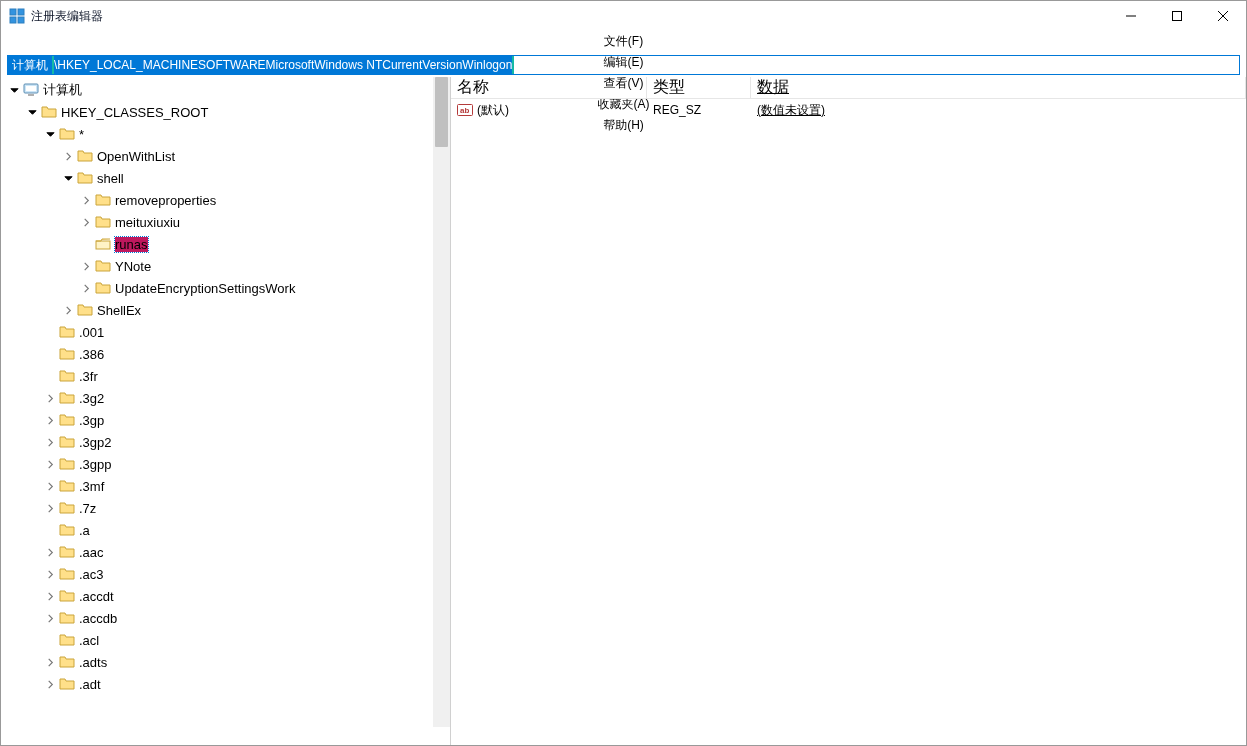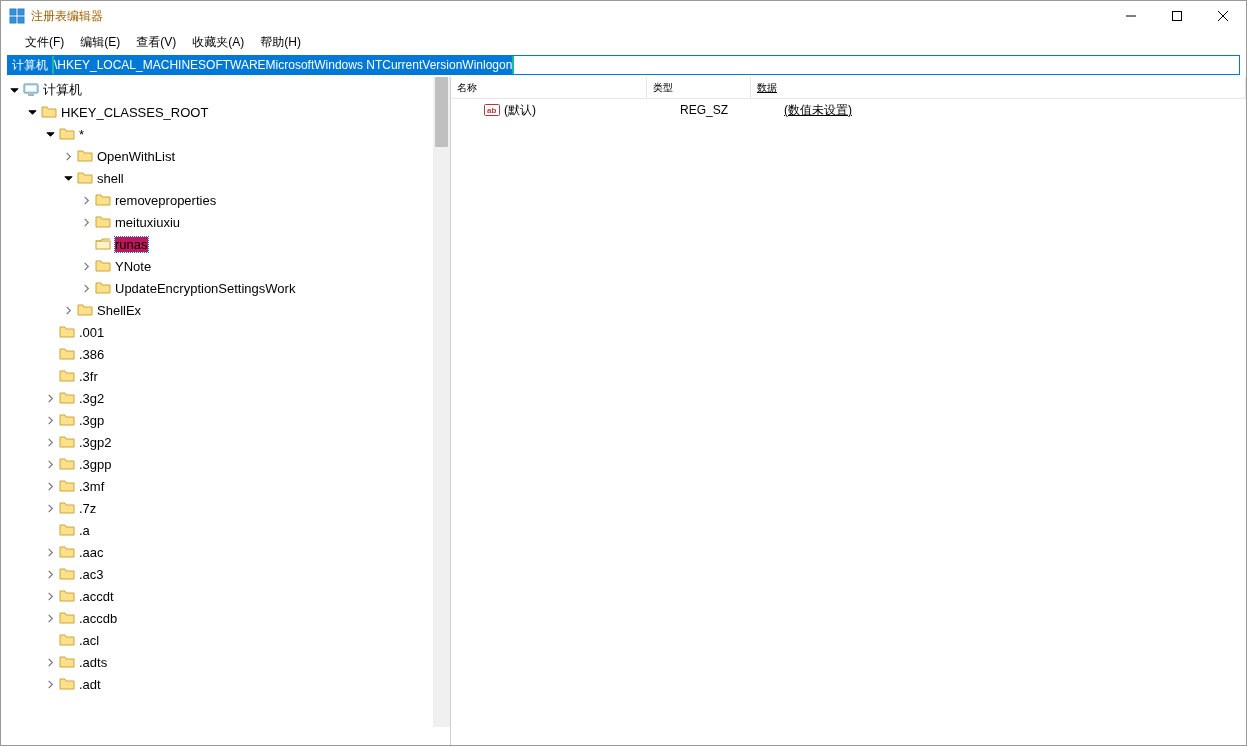--- a/index.html
+++ b/index.html
@@ -1,25 +1,25 @@
 <!DOCTYPE html>
 <html><head>
   <meta charset="utf-8">
   <style>
     * { box-sizing: border-box; margin: 0; padding: 0; font-family: "Microsoft YaHei", "Segoe UI", sans-serif; }
     body { width: 1247px; height: 746px; background: #fff; overflow: hidden; border: 1px solid #999; }
     .titlebar { height: 30px; display: flex; align-items: center; padding: 0 0 0 8px; background: #fff; }
     .titlebar .app-icon { width: 16px; height: 16px; display: inline-block; margin-right: 6px; }
     .titlebar .app-icon svg { width:16px; height:16px; }
-    .title-text { font-size: 12px; color: #a16207; flex: 0 0 auto; }
+    .title-text { font-size: 12px; color: #0f172a; flex: 0 0 auto; }
     .title-spacer { flex: 1; }
     .win-btns { display: flex; height: 30px; }
     .win-btn { width: 46px; height: 30px; display: flex; align-items: center; justify-content: center; cursor: default; }
     .win-btn svg { width: 10px; height: 10px; stroke: #000; stroke-width: 1; fill: none; }
-    .menubar { height: 22px; display: flex; align-items: center; padding: 0 16px; font-size: 12px; }
+    .menubar { height: 22px; display: flex; align-items: center; padding: 0 4px; font-size: 12px; flex-direction: column; }
     .menubar .menu-item { padding: 2px 8px; cursor: default; }
     .addressbar-wrap { padding: 2px 6px; }
     .addressbar-field { display: flex; align-items: center; height: 20px; border: 1px solid #0078d7; background: #fff; overflow: hidden; }
     .addr-prefix { background: #0078d7; color: #fff; font-size: 12px; padding: 0 4px; line-height: 18px; display: inline-block; }
     .addr-highlight { background: #0078d7; color: #fff; font-size: 12px; padding: 0 0; line-height: 18px; display: inline-block; }
     .addr-red-frame { border: 2px solid #14b8a6; display: inline-block; line-height: 0; }
     .main { display: flex; height: calc(746px - 30px - 22px - 24px - 2px); }
     .tree-pane { width: 450px; border-right: 1px solid #d0d0d0; overflow: hidden; position: relative; }
     .tree-scroll { overflow-x: scroll; overflow-y: hidden; height: 100%; }
     .tree { font-size: 13px; padding: 2px 0 0 6px; width: 720px; }
@@ -34,26 +34,26 @@
     .chev-right svg path { stroke: #777; fill: none; stroke-width: 1.3; }
     .chev-down svg path { stroke: #000; fill: #000; }
     .fold { width: 16px; height: 16px; display: inline-block; margin-right: 4px; }
     .fold svg { width: 16px; height: 16px; }
     .pc-icon { width: 16px; height:16px; display:inline-block; margin-right:4px;}
     .pc-icon svg{ width:16px;height:16px;}
     .lbl { color: #000; }
     .selected .lbl { background: #be185d; outline: 1px dotted #0078d7; }
     .selected .fold svg rect.body { fill: #fff3c6; }
     .list-pane { flex: 1; overflow-y: auto; }
-    .list-header { height: 22px; display: flex; align-items: center; font-size: 10px; border-bottom: 1px solid #e6e6e6; }
+    .list-header { height: 22px; display: flex; align-items: center; font-size: 16px; border-bottom: 1px solid #e6e6e6; }
     .list-header .col { padding: 0 6px; border-right: 1px solid #e6e6e6; height: 100%; display: flex; align-items: center; }
     .col-name { width: 196px; }
     .col-type { width: 104px; }
     .col-data { flex: 1; text-decoration: underline; }
-    .list-body { font-size: 12px; margin-left: 27px; }
+    .list-body { font-size: 12px; }
     .list-row { height: 22px; display: flex; align-items: center; }
     .cell { padding: 0 6px; display: flex; align-items: center; }
     .val-icon { width: 16px; height: 16px; display: inline-block; margin-right: 4px; }
     .val-icon svg{width:16px;height:16px;}
     .tree-vscroll { position: absolute; right: 0; top: 0; bottom: 18px; width: 17px; background: #f0f0f0; }
     .tree-vscroll .thumb { position: absolute; top: 0; left: 2px; right: 2px; height: 70px; background: #c0c0c0; border-radius: 1px; }
   </style>
 </head>
 <body>
 

